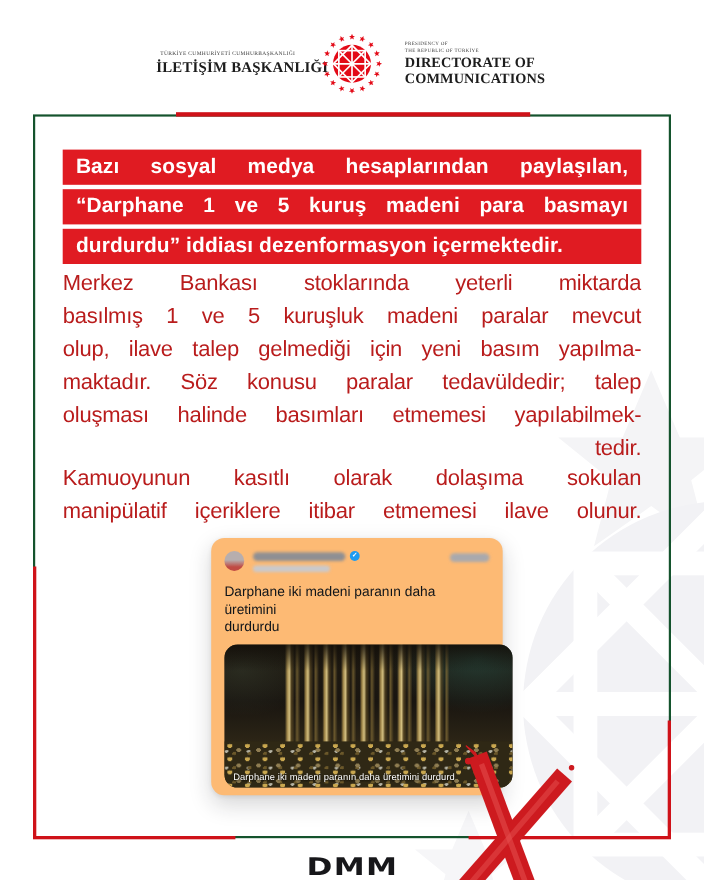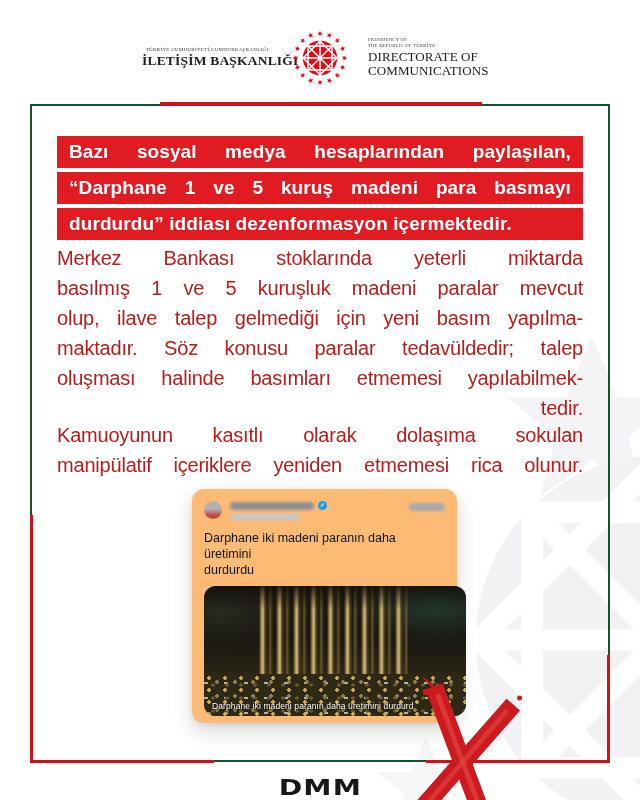--- a/index.html
+++ b/index.html
@@ -23,21 +23,21 @@
   .logo-left .big {
     font-family:"Liberation Serif", serif; font-weight:700; font-size:13.5px;
     color:#1c1c1c; letter-spacing:.2px; white-space:nowrap; margin-top:1px;
   }
   .logo-right { text-align:left; width:130px; }
   .logo-right .tiny {
     font-size:4.6px; letter-spacing:.3px; color:#3a3a3a;
     font-family:"Liberation Serif", serif; line-height:5.6px;
   }
   .logo-right .big {
-    font-family:"Liberation Serif", serif; font-weight:400; font-size:13px;
+    font-family:"Liberation Serif", serif; font-weight:700; font-size:13px;
     line-height:14.5px; color:#1c1c1c; letter-spacing:.1px; margin-top:1px;
   }
   
   .card {
     position:absolute; left:30px; top:104px; width:580px; height:658px;
     border:2px solid #14532d; z-index:1;
   }
   .acc { position:absolute; background:#cf1219; }
   .acc-top    { left:128px; top:-4px;  width:322px; height:4px; }
   .acc-left   { left:-2px;  top:409px; width:3px;   bottom:-2px; }
@@ -209,21 +209,21 @@
     <div class="line j">Merkez Bankası stoklarında yeterli miktarda</div>
     <div class="line j">basılmış 1 ve 5 kuruşluk madeni paralar mevcut</div>
     <div class="line j">olup, ilave talep gelmediği için yeni basım yapılma-</div>
     <div class="line j">maktadır. Söz konusu paralar tedavüldedir; talep</div>
     <div class="line j">oluşması halinde basımları etmemesi yapılabilmek-</div>
     <div class="line l">tedir.</div>
   </div>
 
   <div class="para p2">
     <div class="line j">Kamuoyunun kasıtlı olarak dolaşıma sokulan</div>
-    <div class="line j">manipülatif içeriklere yeniden etmemesi rica olunur.</div>
+    <div class="line j">manipülatif içeriklere itibar etmemesi ilave olunur.</div>
   </div>
 
   <div class="tweet">
     <div class="trow">
       <div class="avatar"></div>
       <div class="nameblock">
         <div class="nrow">
           <div class="nblur"></div>
           <div class="badge">✓</div>
         </div>

